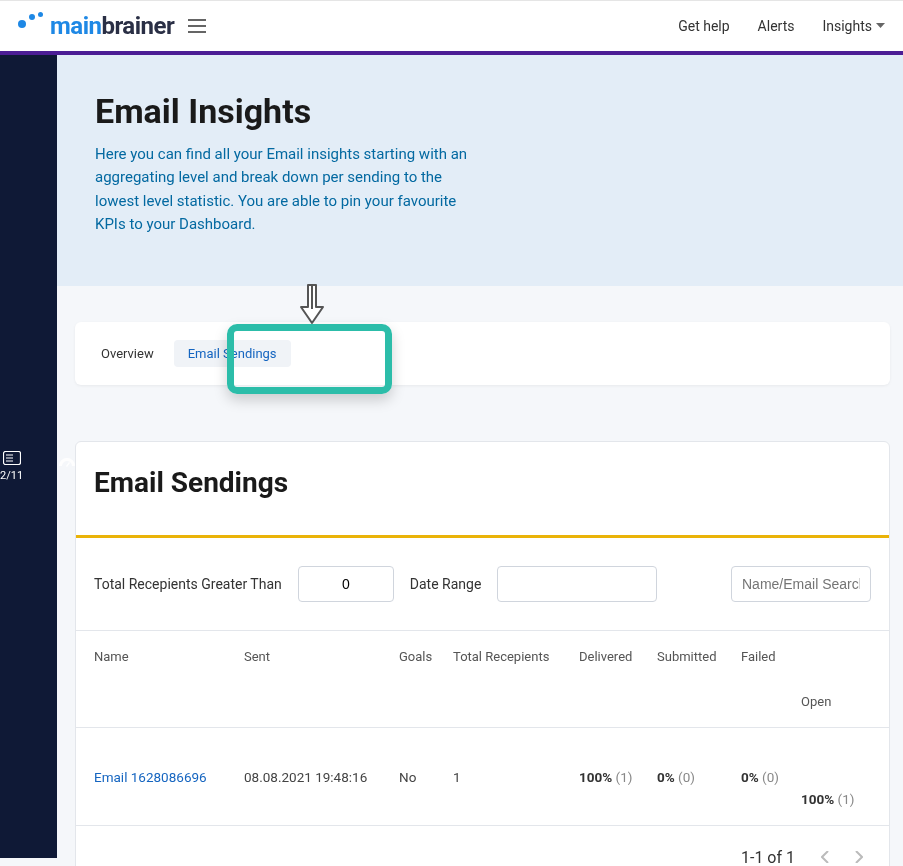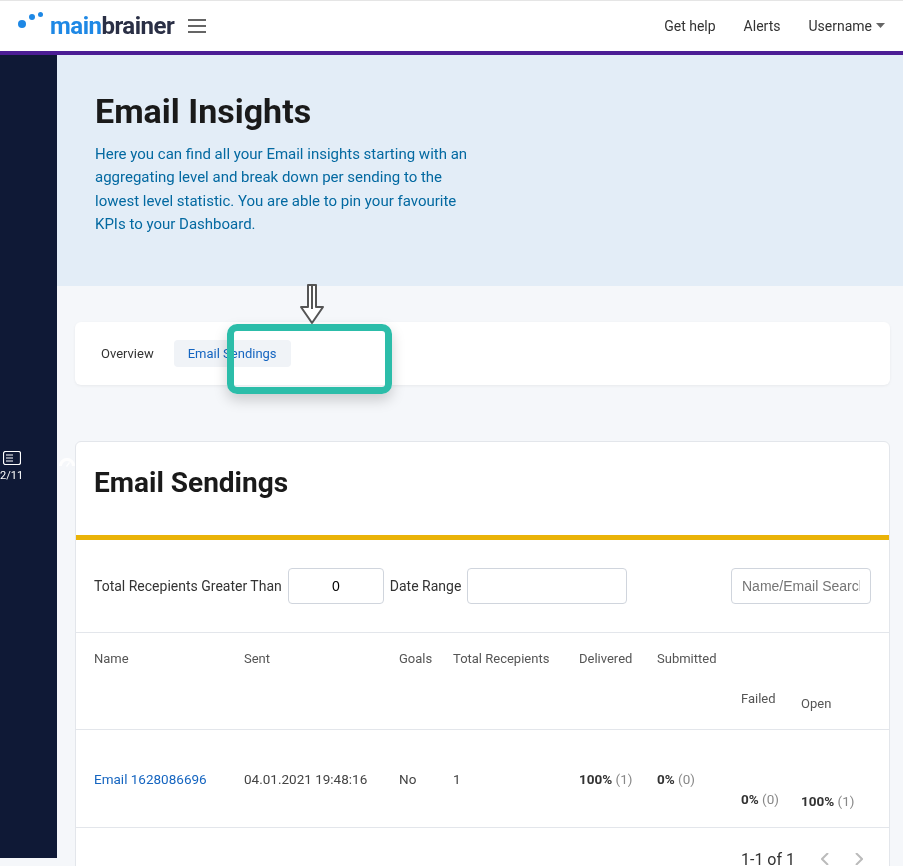--- a/index.html
+++ b/index.html
@@ -44,38 +44,38 @@
 .tab { padding: 6px 14px; border-radius: 4px; cursor: pointer; }
 .tab.overview { color: #333; }
 .tab.active { color: #1565c0; }
 .tab-highlight-box { position: absolute; border: 7px solid #2cbda9; border-radius: 10px; box-shadow: 0 6px 14px rgba(0,0,0,0.18); pointer-events: none; }
 .arrow-pointer { position: absolute; pointer-events: none; }
 .active-tab-bg { background: #f0f3f7; border-radius: 4px; }
 
 
 .content-card { margin: 56px 18px 0 18px; background: #fff; border: 1px solid #e3e6eb; border-radius: 6px; }
 .content-card h2 { font-size: 28px; font-weight: 700; padding: 24px 18px 36px; color: #1a1a1a; }
-.filters { display: flex; align-items: center; gap: 6px; padding: 28px 18px; border-top: 5px solid #eab308; border-bottom: 1px solid #e3e6eb; font-size: 14px; color: #333; }
+.filters { display: flex; align-items: center; gap: 16px; padding: 28px 18px; border-top: 3px solid #eab308; border-bottom: 1px solid #e3e6eb; font-size: 14px; color: #333; }
 .filters label { white-space: nowrap; }
 .filters input { height: 36px; border: 1px solid #d0d5dd; border-radius: 4px; padding: 0 10px; font-size: 14px; }
 .inp-total { width: 96px; text-align: center; }
 .inp-date { width: 160px; }
 .inp-search { width: 140px; margin-left: auto; }
 
 
 .table { width: 100%; }
 .thead { display: flex; padding: 18px 18px; font-size: 13px; color: #555; border-bottom: 1px solid #e3e6eb; }
 .trow { display: flex; padding: 18px 18px; font-size: 13.5px; border-bottom: 1px solid #e3e6eb; align-items: center; }
 .col-name { flex: 0 0 150px; }
 .col-sent { flex: 0 0 155px; }
 .col-goals { flex: 0 0 54px; }
 .col-total { flex: 0 0 126px; }
 .col-delivered { flex: 0 0 78px; }
 .col-submitted { flex: 0 0 84px; }
-.col-failed { flex: 0 0 60px; margin-top: 40px; }
+.col-failed { flex: 0 0 60px; }
 .col-open { flex: 0 0 70px; margin-top: 45px; }
 .trow .col-name { color: #1565c0; cursor: pointer; }
 .trow .pct b { font-weight: 700; color: #333; }
 .trow .pct span { color: #888; }
 .trow .col-sent, .trow .col-goals, .trow .col-total { color: #444; }
 
 
 .pagination { display: flex; justify-content: flex-end; align-items: center; gap: 26px; padding: 22px 26px; font-size: 16px; color: #333; }
 .pagination .nav { color: #bbb; cursor: pointer; }
 </style>
@@ -95,21 +95,21 @@
   </div>
   <div class="hamburger">
     <svg width="18" height="14" viewBox="0 0 18 14">
         <path d="M0 1h18M0 7h18M0 13h18" stroke="#333" stroke-width="1.5"></path>
       </svg>
   </div>
   <div class="header-right">
     <div class="item">Get help</div>
     <div class="item">Alerts</div>
     <div class="item user-drop">
-      <span>Username</span>
+      <span>Insights</span>
       <svg width="9" height="6" viewBox="0 0 9 6">
           <path d="M0 0l4.5 5L9 0" fill="#666"></path>
         </svg>
     </div>
   </div>
 </div>
 
 <div class="layout">
 
   <div class="sidebar">
@@ -186,21 +186,21 @@
           <div class="col-sent">Sent</div>
           <div class="col-goals">Goals</div>
           <div class="col-total">Total Recepients</div>
           <div class="col-delivered">Delivered</div>
           <div class="col-submitted">Submitted</div>
           <div class="col-failed">Failed</div>
           <div class="col-open">Open</div>
         </div>
         <div class="trow">
           <div class="col-name">Email 1628086696</div>
-          <div class="col-sent">04.01.2021 19:48:16</div>
+          <div class="col-sent">08.08.2021 19:48:16</div>
           <div class="col-goals">No</div>
           <div class="col-total">1</div>
           <div class="col-delivered pct"><b>100%</b> <span>(1)</span></div>
           <div class="col-submitted pct"><b>0%</b> <span>(0)</span></div>
           <div class="col-failed pct"><b>0%</b> <span>(0)</span></div>
           <div class="col-open pct"><b>100%</b> <span>(1)</span></div>
         </div>
       </div>
 
       <div class="pagination">

